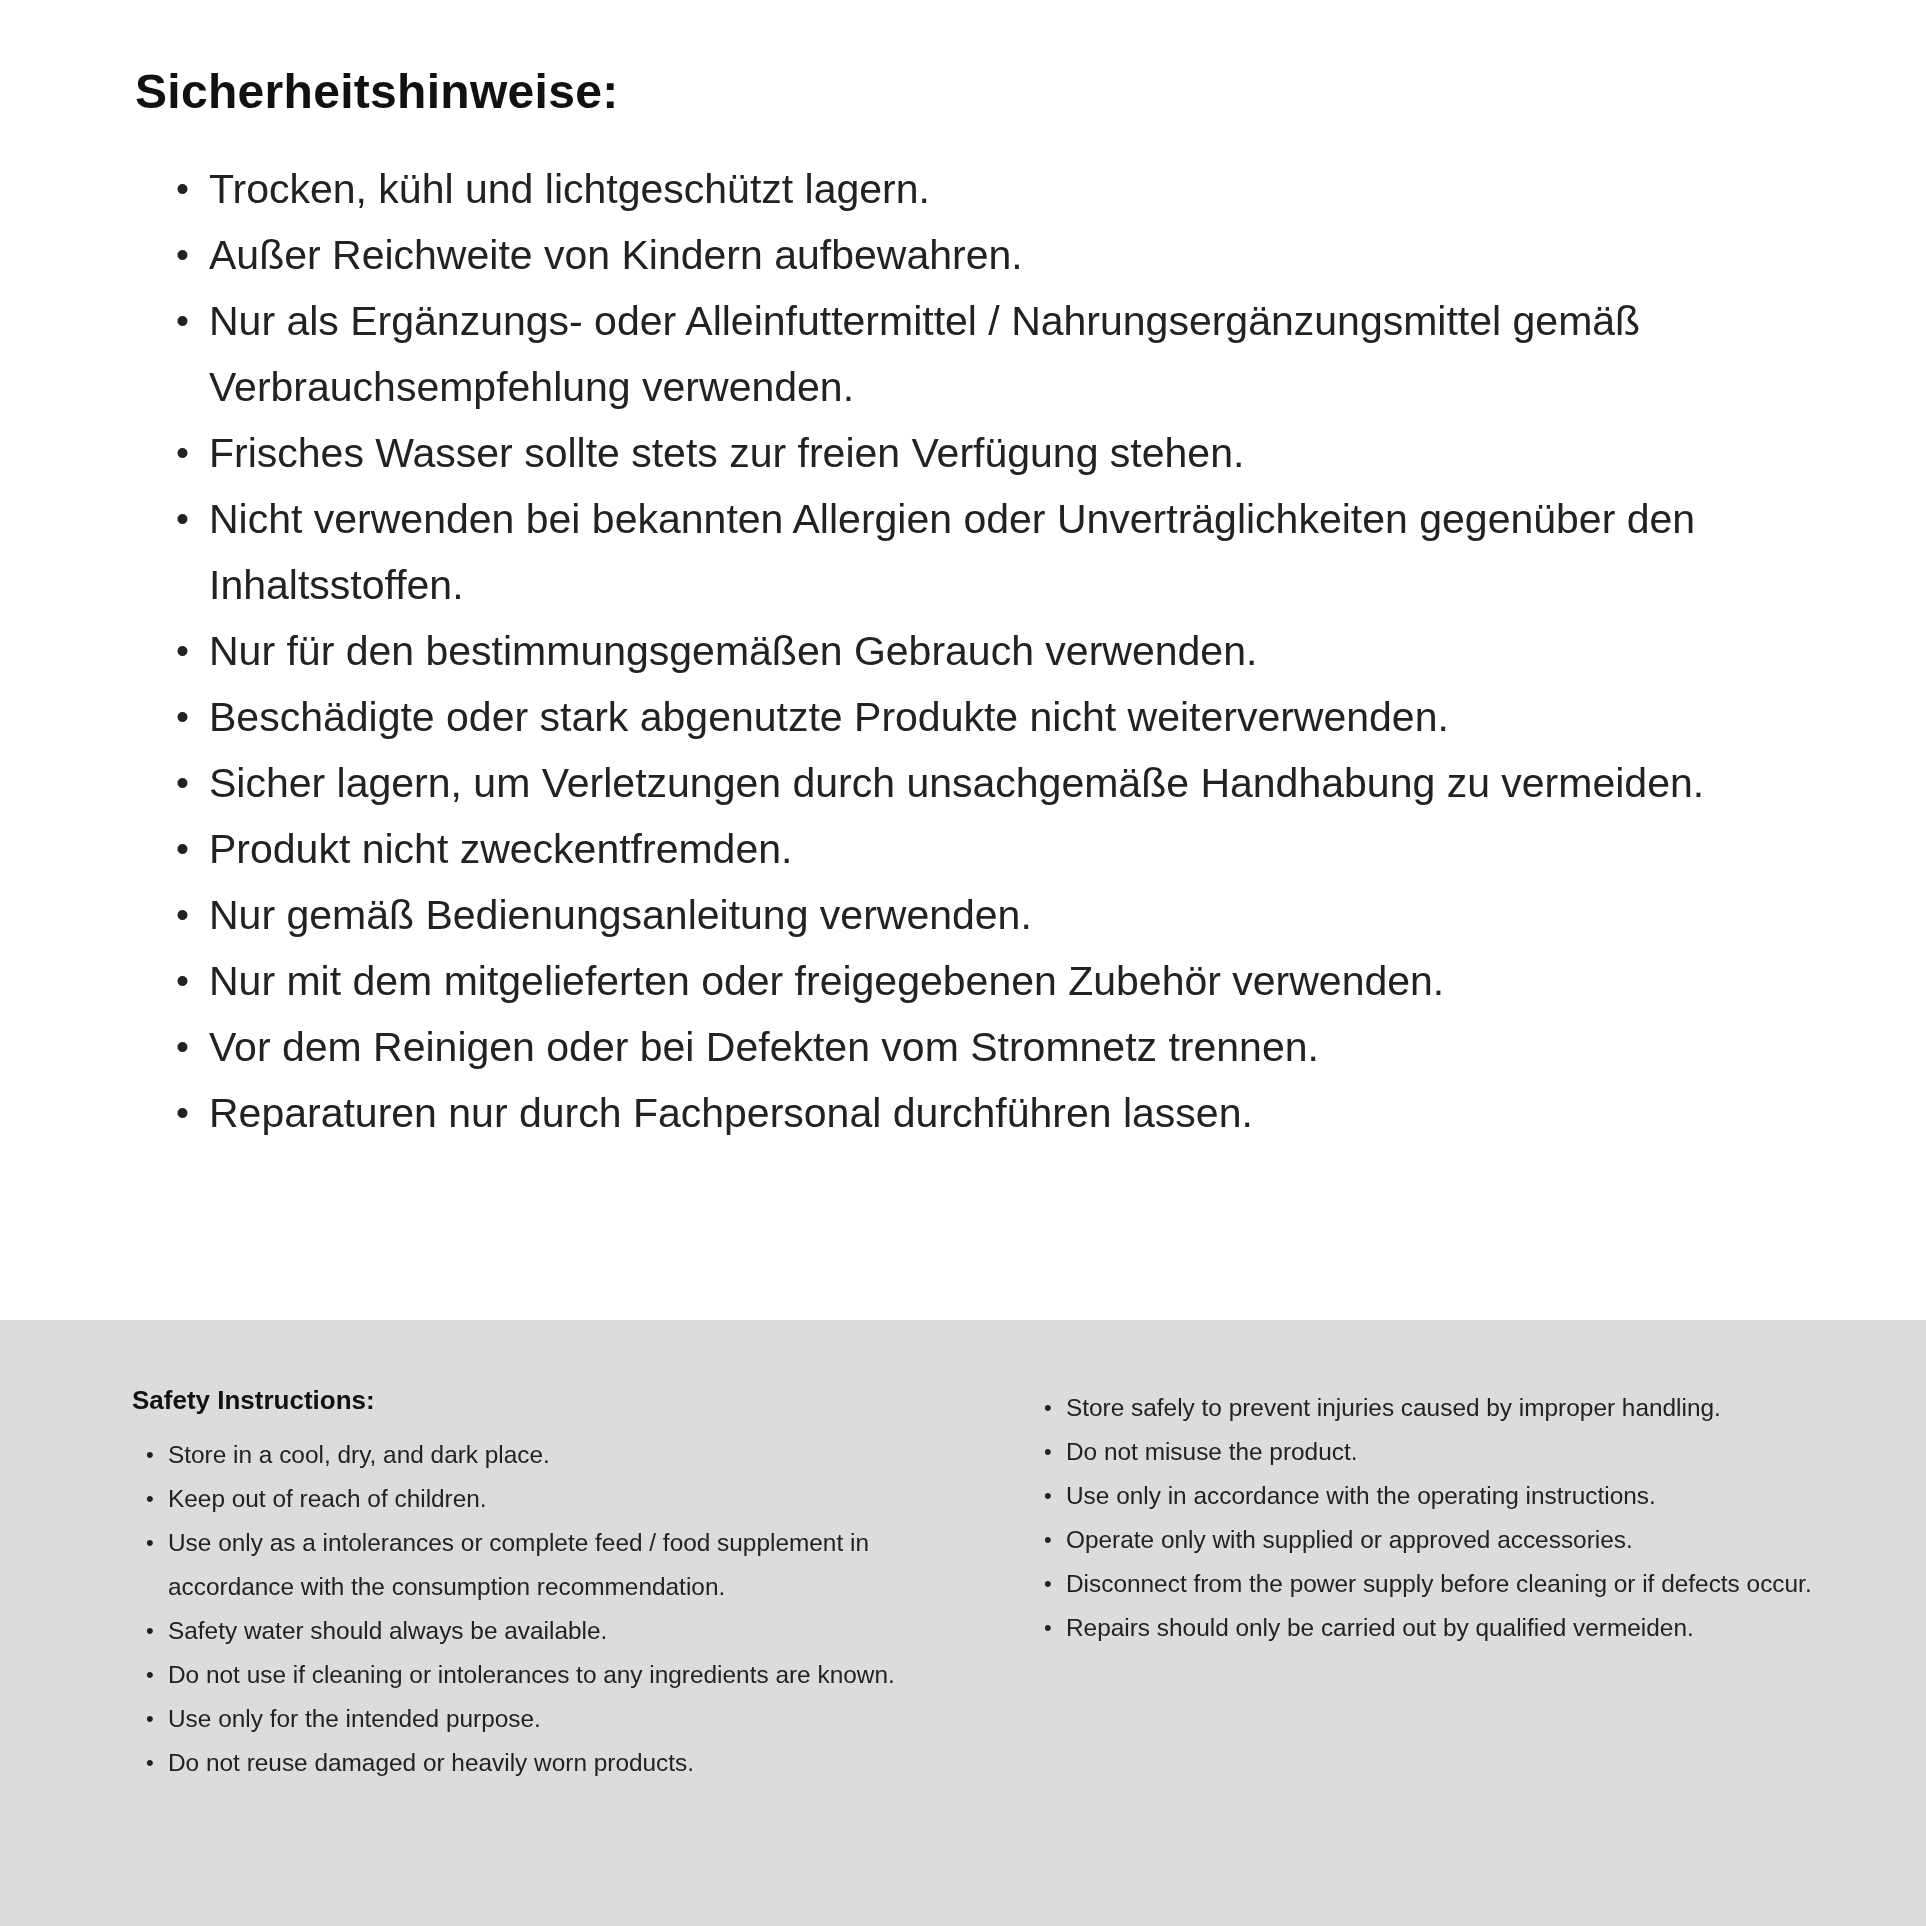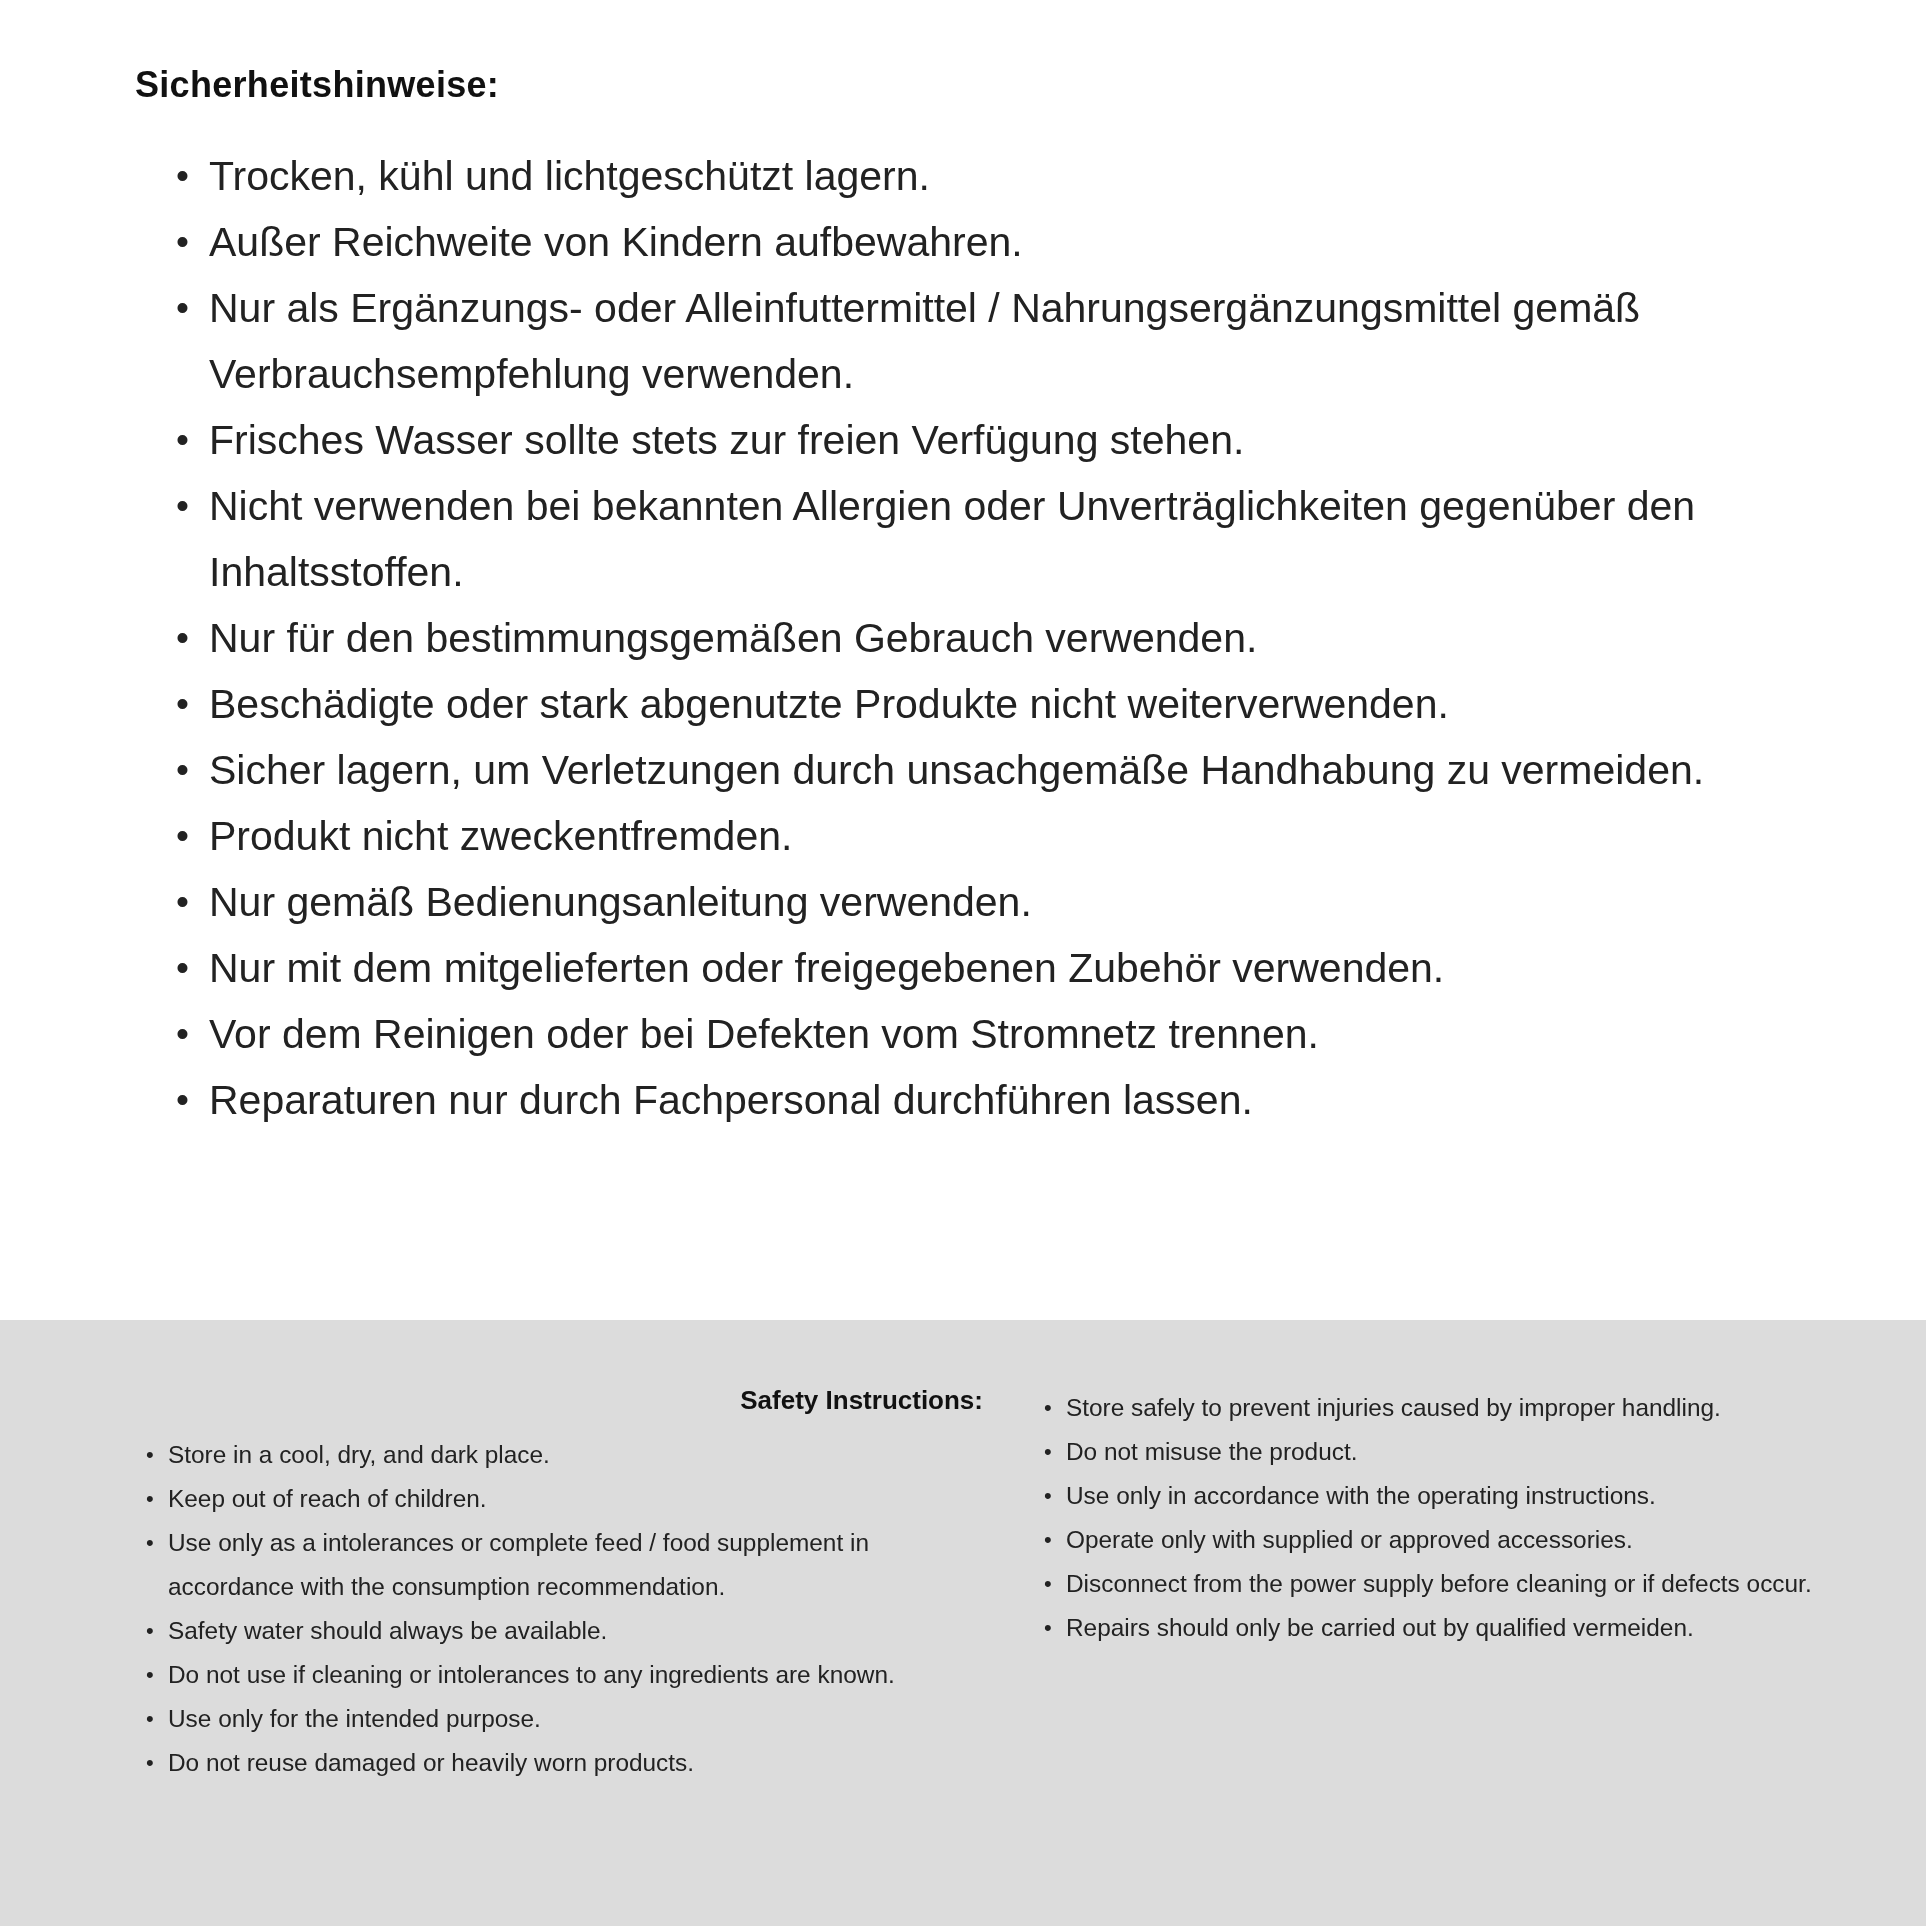--- a/index.html
+++ b/index.html
@@ -15,21 +15,21 @@
 
   
   .de-section {
     width: 1926px;
     height: 1320px;
     background: #ffffff;
     padding: 64px 77px 0 135px;
   }
 
   .de-title {
-    font-size: 36px;
+    font-size: 48px;
     font-weight: 700;
     color: #111111;
     letter-spacing: 0.3px;
   }
 
   .de-list {
     margin-top: 37px;
     margin-left: 41px;
     max-width: 1644px;
   }
@@ -70,21 +70,20 @@
   .en-col-right {
     flex: 1 1 auto;
     padding-top: 1.3px;
   }
 
   .en-title {
     font-size: 26px;
     font-weight: 700;
     color: #111111;
     margin-bottom: 16.7px;
-    text-align: right;
   }
 
   .en-list {
     margin-left: 14px;
   }
 
   .en-col-right .en-list {
     margin-left: 0;
   }
 

